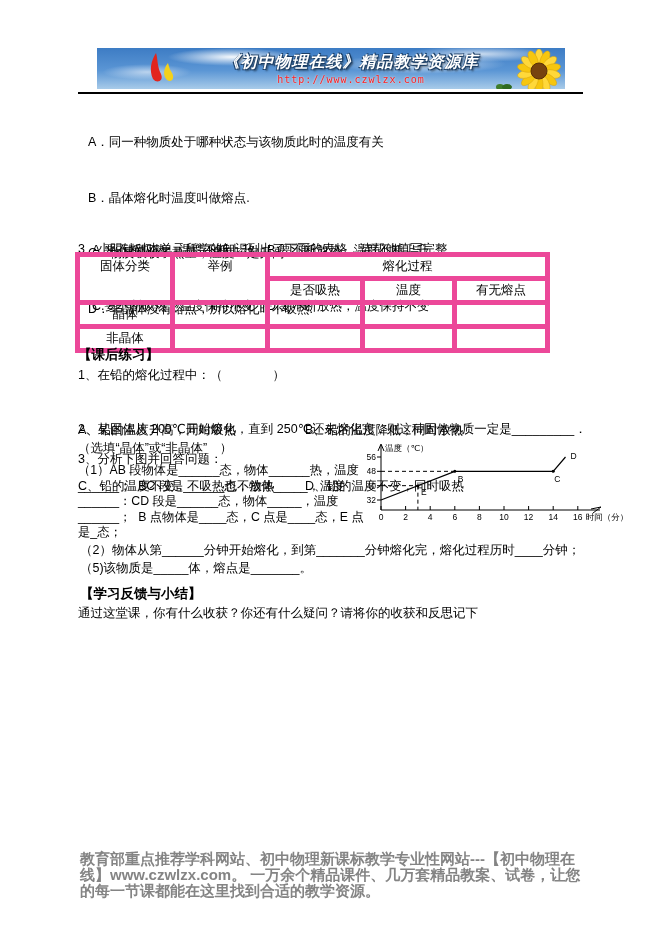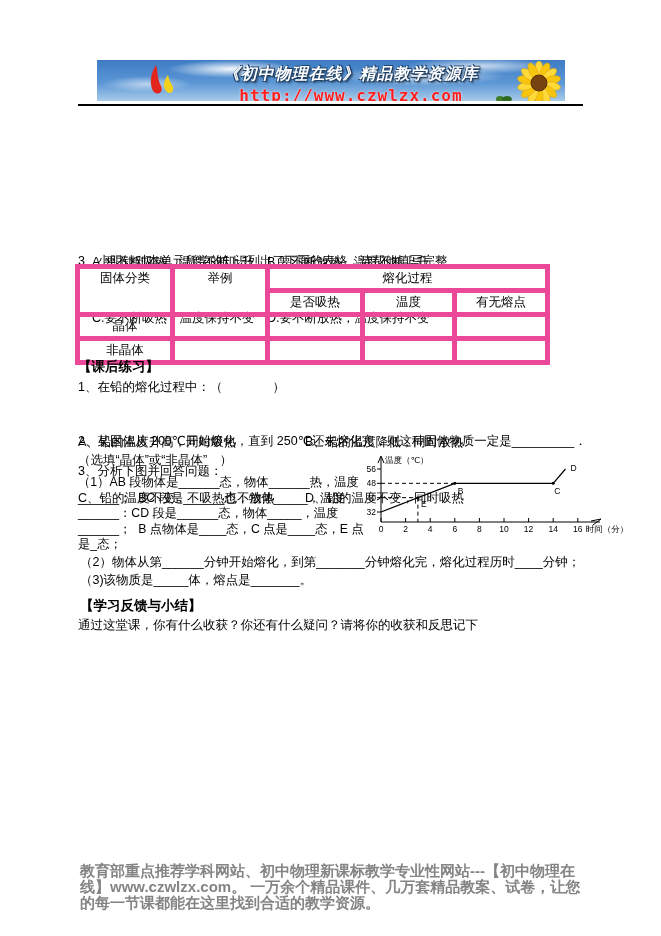--- a/index.html
+++ b/index.html
@@ -1,33 +1,33 @@
 <!DOCTYPE html>
 <html><head>
 <meta charset="utf-8">
 <style>
   html,body{margin:0;padding:0;background:#ffffff;}
   body{width:661px;height:936px;position:relative;overflow:hidden;
        font-family:"Liberation Sans","DejaVu Sans",sans-serif;color:#000;font-size:12.5px;}
-  .page{position:absolute;inset:0;margin-top:12px;}
+  .page{position:absolute;inset:0;}
   
   .banner{position:absolute;left:97px;top:48px;width:468px;height:41px;overflow:hidden;
           background:linear-gradient(180deg,#3d7cc4 0%,#5b96d5 55%,#a8cbe9 100%);}
   .cloud{position:absolute;background:radial-gradient(ellipse at center,rgba(255,255,255,.95),rgba(255,255,255,0) 70%);}
   .c1{left:70px;top:0px;width:130px;height:18px;}
   .c2{left:240px;top:6px;width:170px;height:20px;opacity:.8;}
   .c3{left:5px;top:16px;width:90px;height:16px;opacity:.6;}
   .c4{right:10px;top:-2px;width:150px;height:16px;opacity:.75;}
   .logo{position:absolute;left:44px;top:3px;}
   .banner-text{position:absolute;left:118px;top:4px;width:272px;text-align:center;}
   .banner-title{color:#fff;font-weight:bold;font-style:italic;font-size:16px;letter-spacing:1px;
                 text-shadow:1px 1px 0 #1c3f66,-1px 1px 0 #1c3f66,1px -1px 0 #1c3f66,2px 2px 2px rgba(0,0,0,.5);
                 white-space:nowrap;}
   .banner-url{color:#ff1d1d;font-family:"DejaVu Sans Mono","Liberation Mono",monospace;
-              font-size:16px;font-weight:bold;margin-top:1px;letter-spacing:1px;
+              font-size:10px;font-weight:normal;margin-top:1px;letter-spacing:1px;
               text-shadow:0 0 2px rgba(255,255,255,.9);cursor:pointer;}
   .sunflower{position:absolute;right:2px;top:1px;}
   .header-rule{position:absolute;left:78px;top:92px;width:505px;height:2px;background:#000;}
   
   .tline{position:absolute;white-space:pre-wrap;line-height:18.5px;}
   .optlines div{line-height:18.5px;}
   .two-col span.colA{display:inline-block;}
   .bold-head{font-weight:bold;font-size:13.5px;}
   
   table.wk{position:absolute;left:75px;top:252px;width:470px;border-collapse:collapse;
@@ -77,20 +77,26 @@
           <circle cx="0" cy="0" r="8" fill="#77430f" stroke="#5a3008"></circle>
         </g>
       </svg>
     <svg style="position:absolute;right:52px;bottom:0;" width="18" height="10" viewBox="0 0 18 10">
       <ellipse cx="5" cy="8" rx="4" ry="3" fill="#3f7d2b"></ellipse>
         <ellipse cx="12" cy="8" rx="5" ry="3" fill="#2f6a20"></ellipse>
     </svg>
   </div>
   <div class="header-rule"></div>
 
+  <div class="tline optlines" style="left:88px;top:96px;">
+    <div>A．同一种物质处于哪种状态与该物质此时的温度有关</div>
+    <div>B．晶体熔化时温度叫做熔点.</div>
+    <div>C．物质吸收了热量，温度一定升高.</div>
+    <div>D．非晶体没有熔点，所以熔化时不吸热.</div>
+  </div>
 
   <div class="tline two-col" style="left:92px;top:204px;width:500px;">
     <div><span class="colA" style="width:175px;">A.要不断吸热，温度不断上升</span><span>B.要不断放热，温度不断上升</span></div>
     <div><span class="colA" style="width:175px;">C.要不断吸热，温度保持不变</span><span>D.要不断放热，温度保持不变</span></div>
   </div>
 
   <div class="tline" style="left:78px;top:240px;">3、小明针对本单元所学的知识列出了下面的表格，请帮他填写完整</div>
   <table class="wk">
     <colgroup>
         <col style="width:95px">
@@ -130,21 +136,21 @@
   <div class="tline bold-head" style="left:78px;top:346px;">【课后练习】</div>
   <div class="tline" style="left:78px;top:366px;">1、在铅的熔化过程中：（　　　　）</div>
   <div class="tline two-col" style="left:78px;top:384px;width:520px;">
     <div><span class="colA" style="width:227px;">A、铅的温度升高，同时吸热</span><span>B、铅的温度降低，同时放热</span></div>
     <div><span class="colA" style="width:227px;">C、铅的温度不变，不吸热也不放热</span><span>D、铅的温度不变，同时吸热</span></div>
   </div>
   <div class="tline" style="left:78px;top:420px;width:514px;">2、某固体从 200℃开始熔化，直到 250℃还未熔化完，则这种固体物质一定是_________．（选填“晶体”或“非晶体”　）</div>
   <div class="tline" style="left:78px;top:450px;">3、分析下图并回答问题：</div>
   <div class="tline" style="left:78px;top:463px;width:292px;line-height:15.5px;font-size:12.3px;">（1）AB 段物体是______态，物体______热，温度______；  BC 段是______态，物体_____，温度______：CD 段是______态，物体_____，温度______；  B 点物体是____态，C 点是____态，E 点是_态；</div>
   <div class="tline" style="left:80px;top:541px;width:520px;">（2）物体从第______分钟开始熔化，到第_______分钟熔化完，熔化过程历时____分钟；</div>
-  <div class="tline" style="left:80px;top:559px;width:520px;">（3)该物质是_____体，熔点是_______。</div>
+  <div class="tline" style="left:80px;top:559px;width:520px;">（5)该物质是_____体，熔点是_______。</div>
 
   <div class="chart">
     <svg id="chart-svg" width="295" height="92" viewBox="0 0 295 92">
         <line x1="14" y1="69" x2="14" y2="4" stroke="#000" stroke-width="1"></line>
         <path d="M11 10 L14 3 L17 10" fill="none" stroke="#000" stroke-width="1"></path>
         <line x1="14" y1="69" x2="233" y2="69" stroke="#000" stroke-width="1"></line>
         <path d="M224 68 L234 66 L226 72" fill="none" stroke="#000" stroke-width="1"></path>
         <text x="18" y="10">温度（℃）</text>
         <text x="218.8" y="79">时间（分）</text>
         <line x1="10" y1="59" x2="14" y2="59" stroke="#000"></line>

